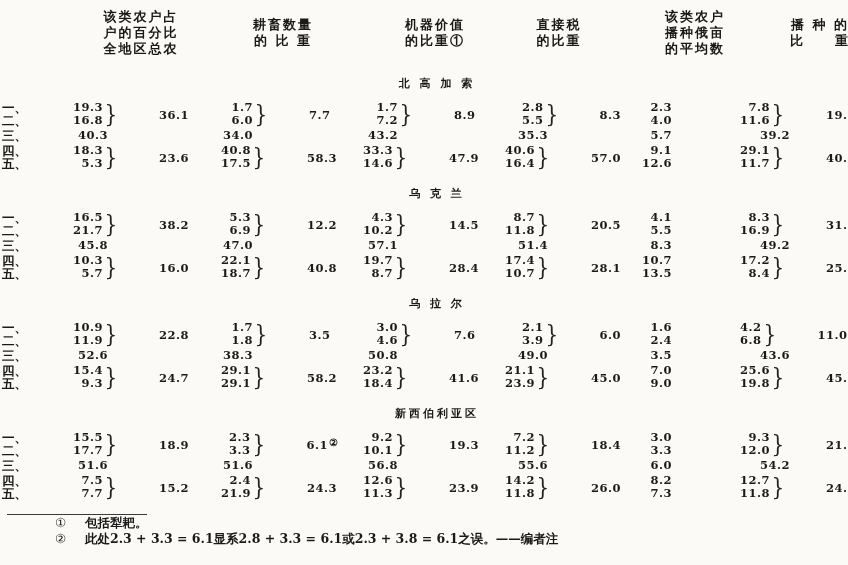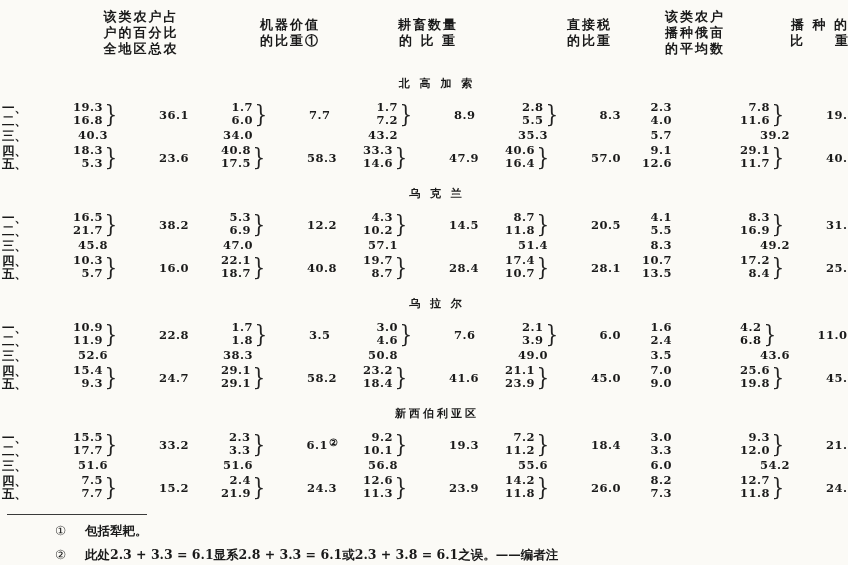--- a/index.html
+++ b/index.html
@@ -10,21 +10,21 @@
     font-family: "DejaVu Serif", "Liberation Serif", serif;
   }
   .grid { display: grid; grid-template-columns: 40px 150px 148px 142px 142px 118px 108px; }
   .thead { padding-top: 6px; margin-left: 26px; }
   .hcell {
     display: flex; flex-direction: column; justify-content: center;
     height: 54px; text-align: center; font-size: 13px; line-height: 16px;
     letter-spacing: 2px; font-weight: bold;
   }
   .hcell.h3 { padding-right: 14px; }
-  .hcell.h4 { padding-right: 36px; align-items: flex-end; }
+  .hcell.h4 { padding-right: 36px; }
   .hcell.h5 { padding-right: 24px; }
   .section-title {
     text-align: center; padding-left: 26px; font-size: 11px; font-weight: bold;
     letter-spacing: 3px; margin: 16px 0 9px; line-height: 16px;
   }
   .cell { display: flex; flex-direction: column; font-size: 11.5px; }
   .group { display: flex; }
   .midg { margin: 2px 0; }
   .vals { display: flex; flex-direction: column; align-items: flex-end; }
   .num { line-height: 13px; font-weight: bold; letter-spacing: 0.5px; white-space: pre; }
@@ -32,42 +32,42 @@
   .c4 .vals { width: 68px; } .c5 .vals { width: 50px; } .c6 .vals { width: 50px; }
   .sumwrap { display: flex; align-items: center; height: 26px; }
   .brace { font-size: 25px; line-height: 24px; font-weight: normal; display: inline-block; transform: scaleX(0.8); color: #222; }
   .sum { font-weight: bold; padding-left: 2px; padding-top: 1px; letter-spacing: 0.5px; margin-left: 38px; }
   .note { font-size: 10px; font-weight: bold; margin-left: 1px; position: relative; top: -2px; }
   .labelcol { padding-left: 2px; }
   .lvals { align-items: flex-start; width: 36px; }
   .rowlabel { font-size: 12.5px; letter-spacing: 0; }
   .footer { margin-top: 14px; }
   .rule { width: 140px; height: 0; border-top: 1.5px solid #3a3a3a; margin-left: 7px; }
-  .fn { padding-left: 55px; font-size: 12.5px; margin-top: 8px; font-weight: bold; line-height: 16px; }
+  .fn { padding-left: 55px; font-size: 12.5px; margin-top: 0; font-weight: bold; line-height: 16px; }
   .fn-marker { display: inline-block; width: 30px; font-weight: normal; }
 </style>
 </head>
 <body>
 
 <div>
 
   <div class="grid thead">
     <div class="hcell"></div>
     <div class="hcell h1">
       <div>该类农户占</div>
       <div>户的百分比</div>
       <div>全地区总农</div>
     </div>
+    <div class="hcell h3">
+      <div>耕畜数量</div>
+      <div>的 比 重</div>
+    </div>
     <div class="hcell h2">
       <div>机器价值</div>
       <div>的比重①</div>
-    </div>
-    <div class="hcell h3">
-      <div>耕畜数量</div>
-      <div>的 比 重</div>
     </div>
     <div class="hcell h4">
       <div>直接税</div>
       <div>的比重</div>
     </div>
     <div class="hcell h5">
       <div>该类农户</div>
       <div>播种俄亩</div>
       <div>的平均数</div>
     </div>
@@ -665,21 +665,21 @@
             </div>
           </div>
           <div class="cell c1">
             <div class="group pairg">
               <div class="vals">
                 <div class="num">15.5</div>
                 <div class="num">17.7</div>
               </div>
               <div class="sumwrap">
                 <span class="brace">}</span>
-                <span class="sum">33.2</span>
+                <span class="sum">18.9</span>
                 <sup class="note"></sup>
               </div>
             </div>
             <div class="group midg">
               <div class="vals">
                 <div class="num">51.6</div>
               </div>
             </div>
             <div class="group pairg">
               <div class="vals">

